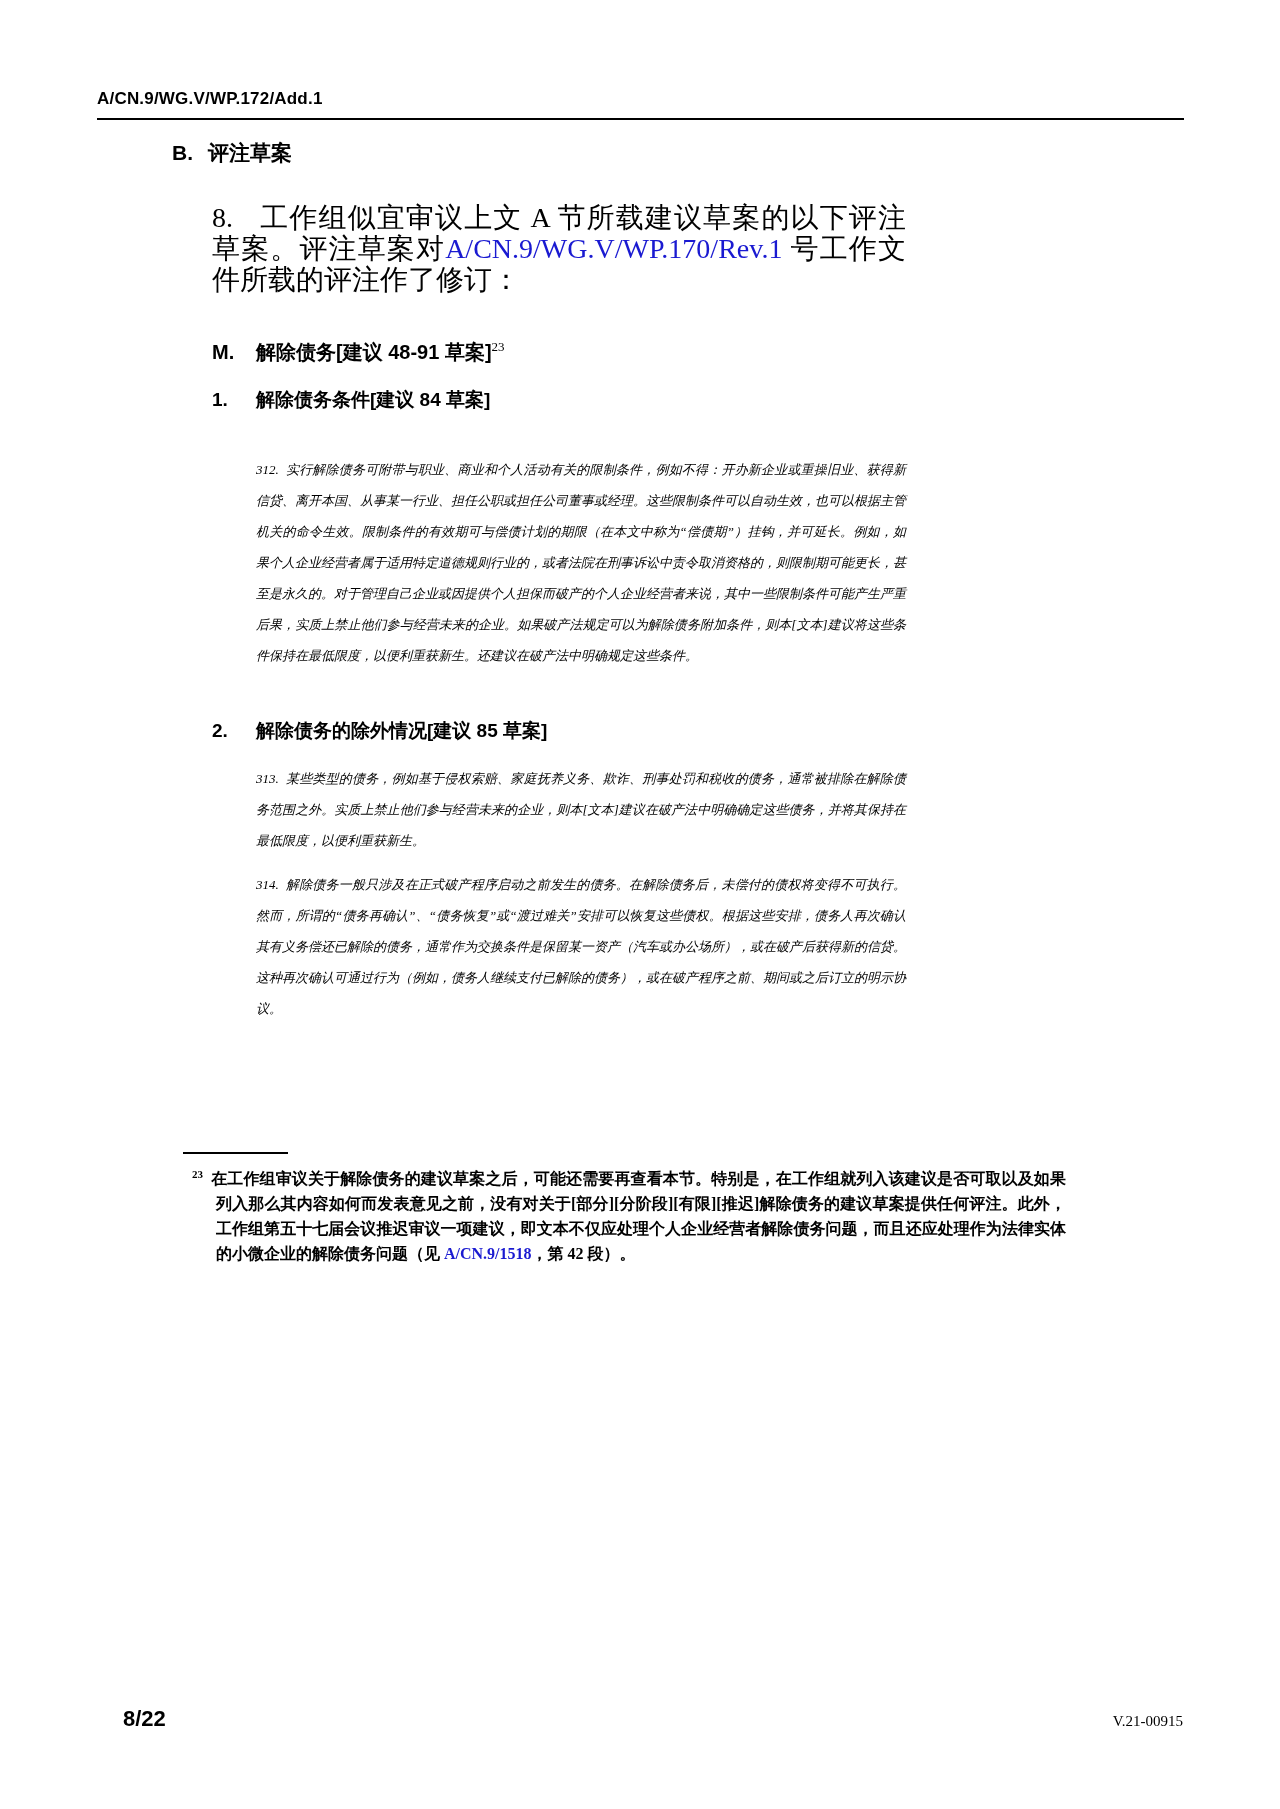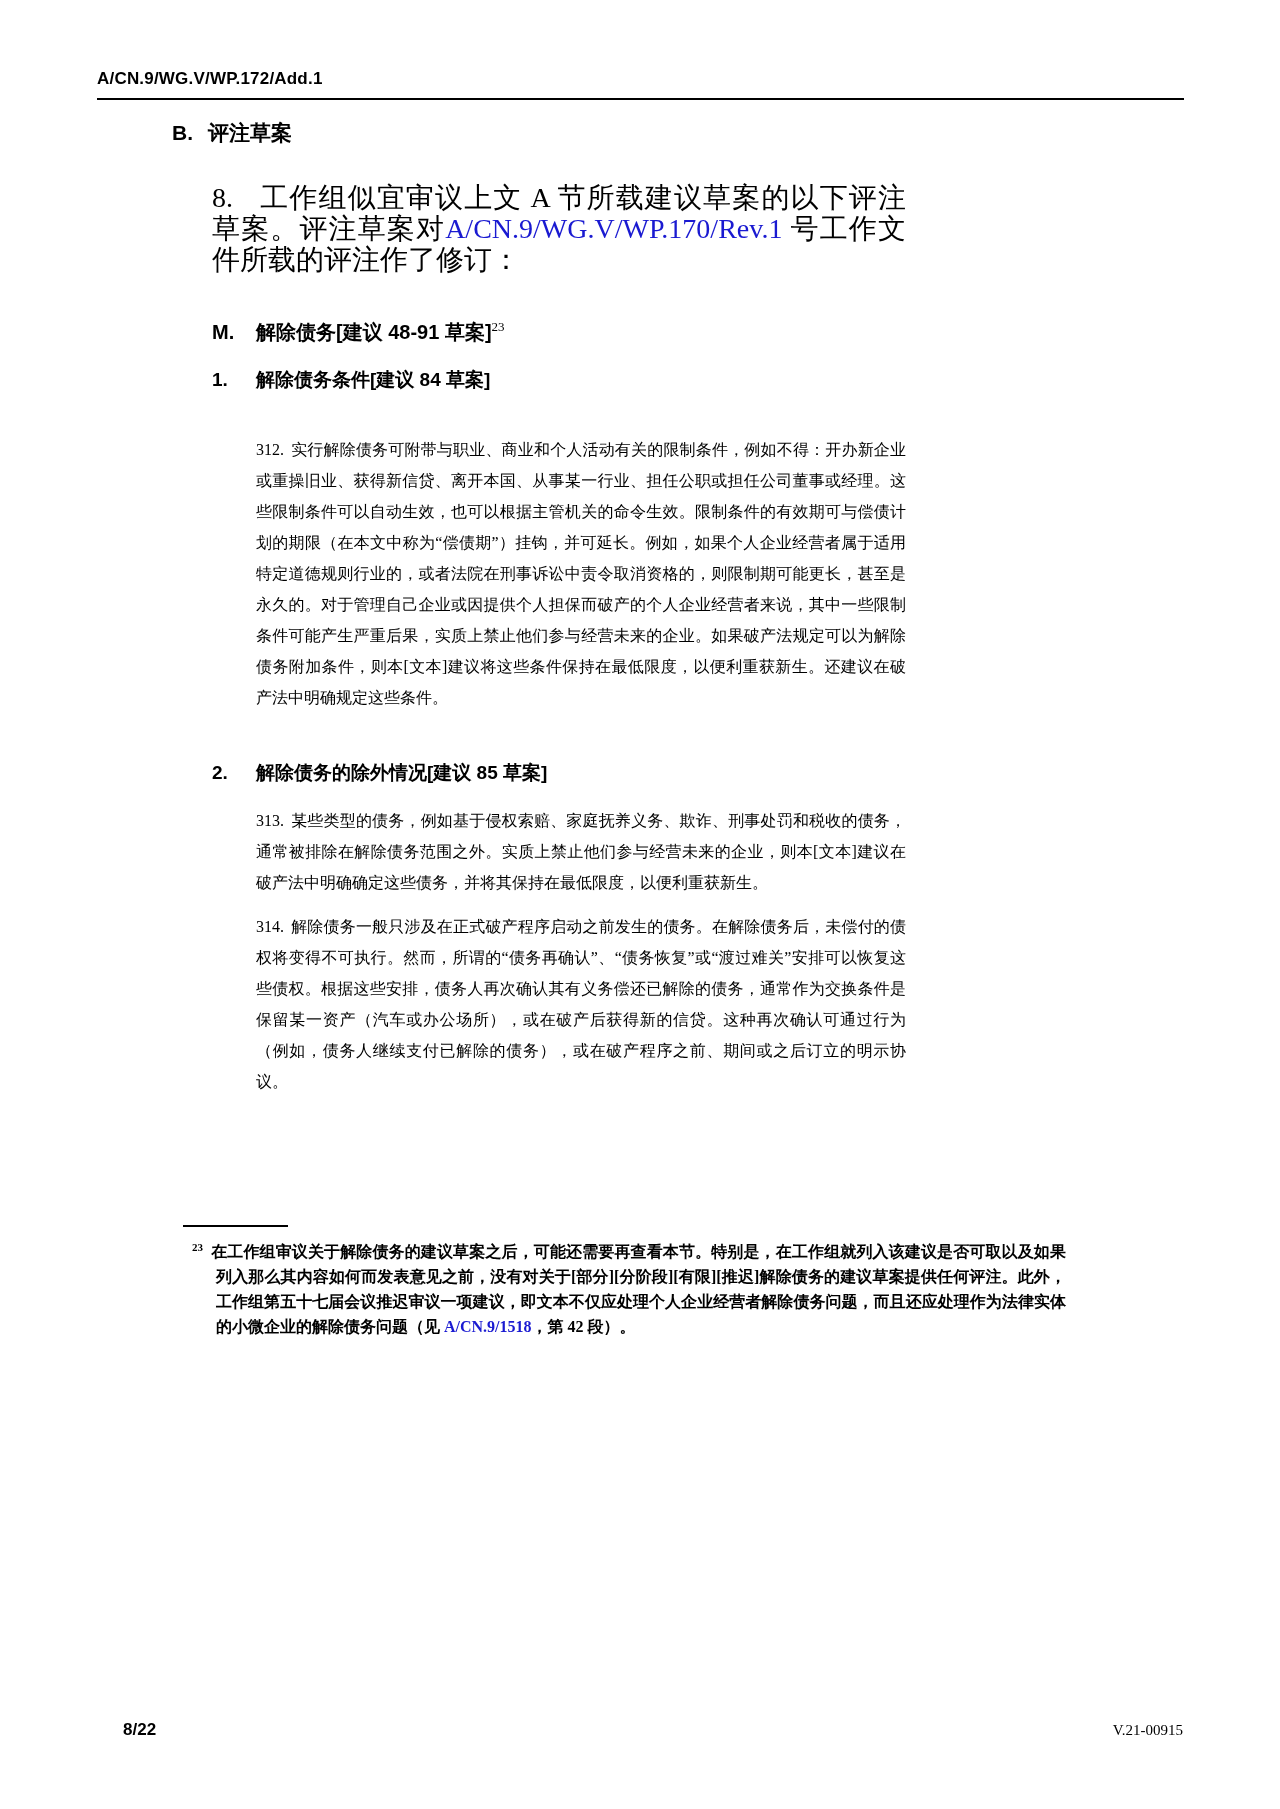--- a/index.html
+++ b/index.html
@@ -8,21 +8,21 @@
     width: 1280px;
     height: 1809px;
     background: #ffffff;
     color: #000000;
     font-family: "Liberation Serif", "DejaVu Serif", serif;
     overflow: hidden;
   }
   .margins { padding: 0 96px 0 97px; }
 
   
-  .header { padding-top: 68px; }
+  .header { padding-top: 88px; }
   .doc-symbol {
     font-family: "Liberation Sans", "DejaVu Sans", sans-serif;
     font-weight: bold;
     font-size: 17px;
     line-height: 22px;
     letter-spacing: 0.2px;
   }
   .header-rule {
     border: none;
     border-top: 2px solid #000000;
@@ -69,23 +69,24 @@
     margin: 36px 0 0 115px;
     width: 694px;
     font-size: 28px;
     line-height: 31px;
     text-align: justify;
   }
   .para-8 .p-num { display: inline-block; width: 47px; }
   .body-para {
     margin: 13px 0 0 159px;
     width: 650px;
-    font-size: 16px;
+    font-size: 13px;
     line-height: 31px;
     text-align: justify;
+    font-style: italic;
   }
   .para-312 { margin-top: 42px; }
   .para-313 { margin-top: 20px; }
   .p-num { margin-right: 0; }
   .body-para .p-num { margin-right: 7px; }
 
   a.doc-link {
     color: var(--link-blue, #1a1ad1);
     text-decoration: none;
     cursor: pointer;
@@ -123,22 +124,21 @@
     top: 1706px;
     left: 123px;
     right: 97px;
     display: flex;
     justify-content: space-between;
     align-items: baseline;
   }
   .page-num {
     font-family: "Liberation Sans", "DejaVu Sans", sans-serif;
     font-weight: bold;
-    font-size: 17px;
-    margin-top: 14px;
+    font-size: 22px;
   }
   .job-num {
     font-family: "Liberation Serif", "DejaVu Serif", serif;
     font-size: 15px;
   }
 </style>
 </head>
 <body>
 
 <div class="page">

